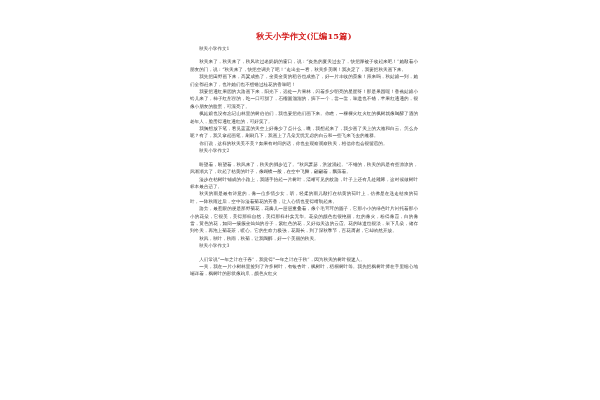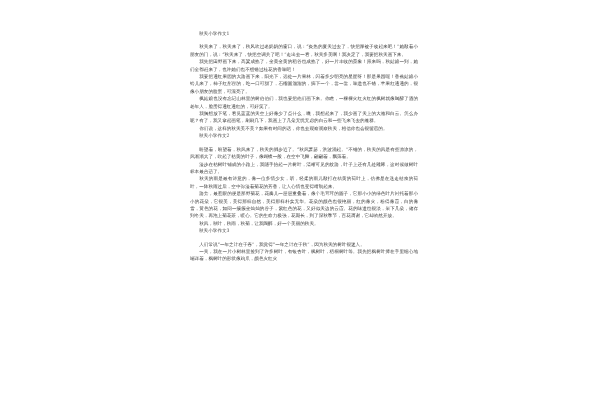--- a/index.html
+++ b/index.html
@@ -46,20 +46,21 @@
       margin: 0;
       text-indent: 9.2px;
       text-align: justify;
       color: #3a3a3a;
     }
   </style>
 </head>
 <body>
 
 <div class="page">
+  <h1 class="doc-title">秋天小学作文(汇编15篇)</h1>
 
   <section>
     <p class="essay-heading first">秋天小学作文1</p>
     <p class="para">秋天来了，秋天来了，秋风吹过老奶奶的窗口，说：“炎热的夏天过去了，快把厚被子收起来吧！”她敲着小朋友的门，说：“秋天来了，快把空调关了吧！”走出去一看，秋天多美啊！我决定了，我要把秋天画下来。</p>
     <p class="para">我先把田野画下来，高粱成熟了，金黄金黄的稻谷也成熟了，好一片丰收的景象！原来吗，秋姑娘一到，她们全都赶来了，也许她们也不想错过桂花的香味吧！</p>
     <p class="para">我要把通红果园的大路画下来，阳光下，远处一片果林，闪着多少明亮的星星呀！那是果园呢！香蕉姑娘小铃儿来了，柿子红彤彤的，吃一口可甜了，石榴圆溜溜的，摘下一个，尝一尝，味道也不错，苹果红通通的，很像小朋友的脸蛋，可漂亮了。</p>
     <p class="para">枫姑娘也没有忘记山林里的树伯伯们，我也要把他们画下来。你瞧，一棵棵火红火红的枫树就像喝醉了酒的老年人，脸蛋得通红通红的，可好笑了。</p>
     <p class="para">我搁想放下笔，看见蓝蓝的天空上好像少了点什么，噢，我想起来了，我少画了天上的大雁和白云。怎么办呢？有了，我又拿起画笔，刷刷几下，我画上了几朵无忧无虑的白云和一些飞来飞去的雁群。</p>
     <p class="para">你们说，这样的秋天美不美？如果有时间的话，你也去观察观察秋天，相信你也会很留恋的。</p>
   </section>

